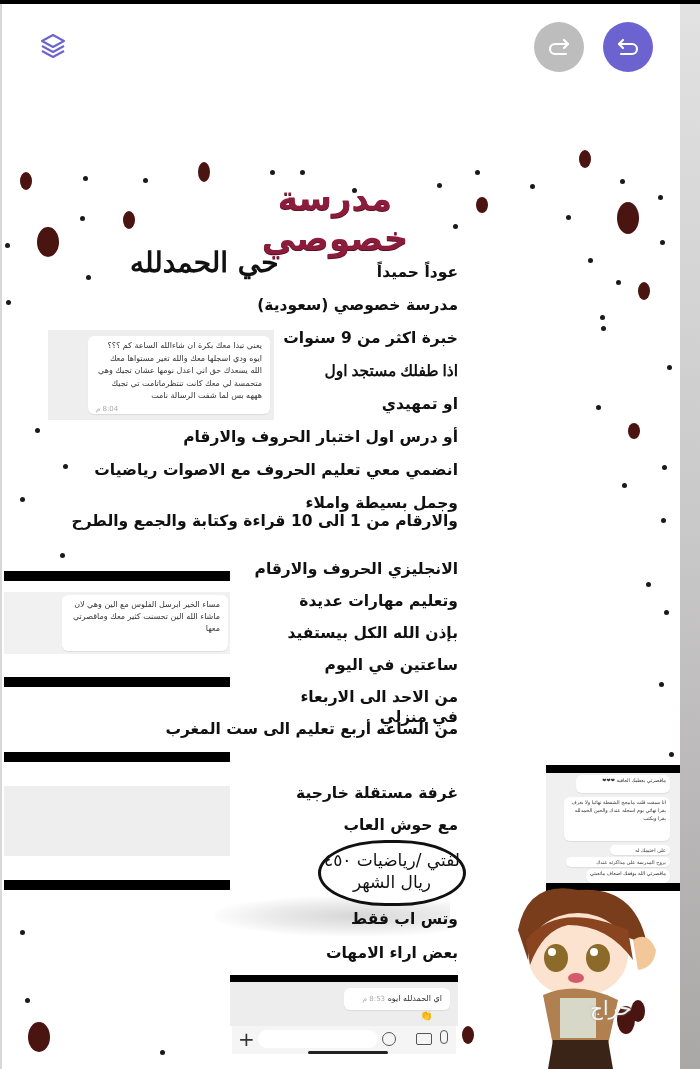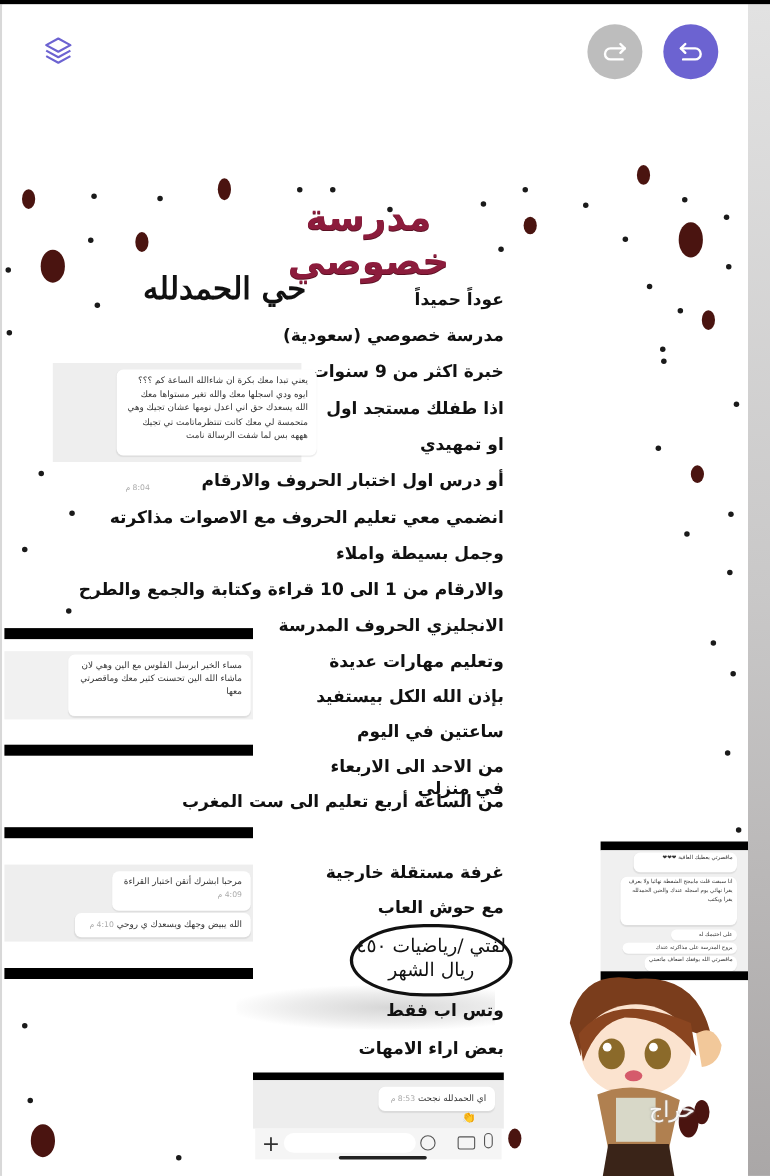--- a/index.html
+++ b/index.html
@@ -104,81 +104,75 @@
   <div class="dot" style="left:25px;top:998px;width:5px;height:5px;"></div>
   <div class="dot" style="left:160px;top:1050px;width:5px;height:5px;"></div>
 </div>
 
 <div class="title">مدرسة خصوصي</div>
 <div class="subtitle">حي الحمدلله</div>
 
 <div class="line" style="top:263px;">عوداً حميداً</div>
 <div class="line" style="top:296px;">مدرسة خصوصي (سعودية)</div>
 <div class="line" style="top:329px;">خبرة اكثر من 9 سنوات</div>
-<div class="line" style="top:362px;">اذا طفلك مستجد اول</div>
+<div class="line" style="top:362px;font-family:Liberation Serif, serif;">اذا طفلك مستجد اول</div>
 <div class="line" style="top:395px;">او تمهيدي</div>
 <div class="line" style="top:428px;">أو درس اول اختبار الحروف والارقام</div>
-<div class="line" style="top:461px;">انضمي معي تعليم الحروف مع الاصوات مذاكرته</div>
+<div class="line" style="top:461px;">انضمي معي تعليم الحروف مع الاصوات رياضيات</div>
 <div class="line" style="top:494px;">وجمل بسيطة واملاء</div>
-<div class="line" style="top:527px;">والارقام من 1 الى 10 قراءة وكتابة والجمع والطرح</div>
-<div class="line" style="top:560px;">الانجليزي الحروف المدرسة</div>
+<div class="line" style="top:512px;">والارقام من 1 الى 10 قراءة وكتابة والجمع والطرح</div>
+<div class="line" style="top:560px;">الانجليزي الحروف والارقام</div>
 <div class="line" style="top:592px;">وتعليم مهارات عديدة</div>
 <div class="line" style="top:624px;">بإذن الله الكل بيستفيد</div>
 <div class="line" style="top:656px;">ساعتين في اليوم</div>
 <div class="line" style="top:688px;">من الاحد الى الاربعاء</div>
 <div class="line" style="top:720px;">من الساعه أربع تعليم الى ست المغرب</div>
 <div class="line" style="top:708px;">في منزلي</div>
 <div class="line" style="top:784px;">غرفة مستقلة خارجية</div>
 <div class="line" style="top:816px;">مع حوش العاب</div>
 <div class="blur-strip"></div>
 <div class="line" style="top:910px;">وتس اب فقط</div>
 <div class="line" style="top:944px;">بعض اراء الامهات</div>
 
 <div class="cloud">لفتي /رياضيات ٤٥٠ ريال الشهر</div>
 
 <div class="chat" style="left:48px;top:330px;width:226px;height:90px;">
-  <div class="bubble" style="left:58px;top:6px;width:166px;height:70px;font-size:8px;line-height:12.5px;">
+  <div class="bubble" style="left:40px;top:6px;width:166px;height:70px;font-size:8px;line-height:12.5px;">
     <span>يعني تبدا معك بكرة ان شاءالله الساعة كم ؟؟؟ ايوه ودي اسجلها معك والله تغير مستواها معك الله يسعدك حق اني اعدل نومها عشان تجيك وهي متحمسة لي معك كانت تنتظرماتامت تي تجيك هههه بس لما شفت الرسالة نامت</span>
-    <div class="time" style="text-align:left;margin-top:34px;">8:04 م</div>
+    <div class="time" style="text-align:left;">8:04 م</div>
   </div>
 </div>
 
 <div class="bar" style="left:4px;top:571px;width:226px;"></div>
 <div class="chat" style="left:4px;top:592px;width:226px;height:62px;background:#f1f1f1;">
   <div class="bubble" style="left:58px;top:3px;width:150px;height:48px;font-size:8px;line-height:12px;">
     <span>مساء الخير ابرسل الفلوس مع الين وهي لان ماشاء الله الين تحسنت كثير معك وماقصرتي معها</span>
   </div>
 </div>
 <div class="bar" style="left:4px;top:677px;width:226px;"></div>
 
 <div class="bar" style="left:4px;top:752px;width:226px;"></div>
 <div class="chat" style="left:4px;top:786px;width:226px;height:70px;">
-  <div class="bubble" style="left:98px;top:6px;width:110px;height:28px;font-size:8px;line-height:11px;">
-    <span>مرحبا ابشرك أتقن اختبار القراءة</span> <span class="time">4:09 م</span>
-  </div>
-  <div class="bubble" style="left:64px;top:44px;width:144px;height:14px;font-size:8px;line-height:14px;">
-    <span>الله يبيض وجهك ويسعدك ي روحي</span> <span class="time">4:10 م</span>
-  </div>
 </div>
 <div class="bar" style="left:4px;top:880px;width:226px;"></div>
 
 <div class="bar" style="left:546px;top:765px;width:134px;height:8px;"></div>
 <div class="chat" style="left:546px;top:773px;width:134px;height:110px;background:#f0f0f0;">
   <div class="bubble" style="left:30px;top:2px;width:86px;height:16px;font-size:5px;line-height:8px;padding:1px 4px;"><span>ماقصرتي يعطيك العافية ❤❤❤</span></div>
   <div class="bubble" style="left:18px;top:24px;width:98px;height:42px;font-size:5px;line-height:8px;padding:1px 4px;"><span>انا سبقت قلت مابيجح الشفطة نهائيا ولا بعرف يقرا نهائي يوم اسجله عندك والحين الحمدلله يقرا ويكتب</span></div>
   <div class="bubble" style="left:64px;top:72px;width:52px;height:8px;font-size:5px;line-height:8px;padding:1px 4px;"><span>على اختيمك له</span></div>
   <div class="bubble" style="left:20px;top:84px;width:96px;height:8px;font-size:5px;line-height:8px;padding:1px 4px;"><span>يروح المدرسة على مذاكرته عندك</span></div>
   <div class="bubble" style="left:40px;top:96px;width:76px;height:12px;font-size:5px;line-height:6px;padding:1px 4px;"><span>ماقصرتي الله يوفقك اضعاف ماتعبتي</span></div>
 </div>
 <div class="bar" style="left:546px;top:883px;width:134px;height:8px;"></div>
 
 <div class="bar" style="left:230px;top:975px;width:228px;height:7px;"></div>
 <div class="chat" style="left:230px;top:982px;width:228px;height:44px;background:#ededed;">
   <div class="bubble" style="left:114px;top:6px;width:90px;height:14px;font-size:8px;line-height:14px;">
-    <span>اي الحمدلله نجحت</span> <span class="time">8:53 م</span>
+    <span>اي الحمدلله ايوه</span> <span class="time">8:53 م</span>
   </div>
   <div style="position:absolute;left:190px;top:28px;font-size:10px;">👏</div>
 </div>
 <div class="input-bar">
   <div style="position:absolute;left:6px;top:2px;font-size:20px;color:#333;line-height:22px;">+</div>
   <div style="position:absolute;left:26px;top:4px;width:120px;height:18px;background:#fff;border-radius:10px;"></div>
   <div style="position:absolute;left:150px;top:6px;width:12px;height:12px;border:1.5px solid #555;border-radius:50%;"></div>
   <div style="position:absolute;left:184px;top:7px;width:14px;height:10px;border:1.5px solid #555;border-radius:2px;"></div>
   <div style="position:absolute;left:208px;top:4px;width:6px;height:12px;border:1.5px solid #555;border-radius:4px;"></div>
   <div style="position:absolute;left:76px;top:25px;width:80px;height:3px;background:#222;border-radius:2px;"></div>

